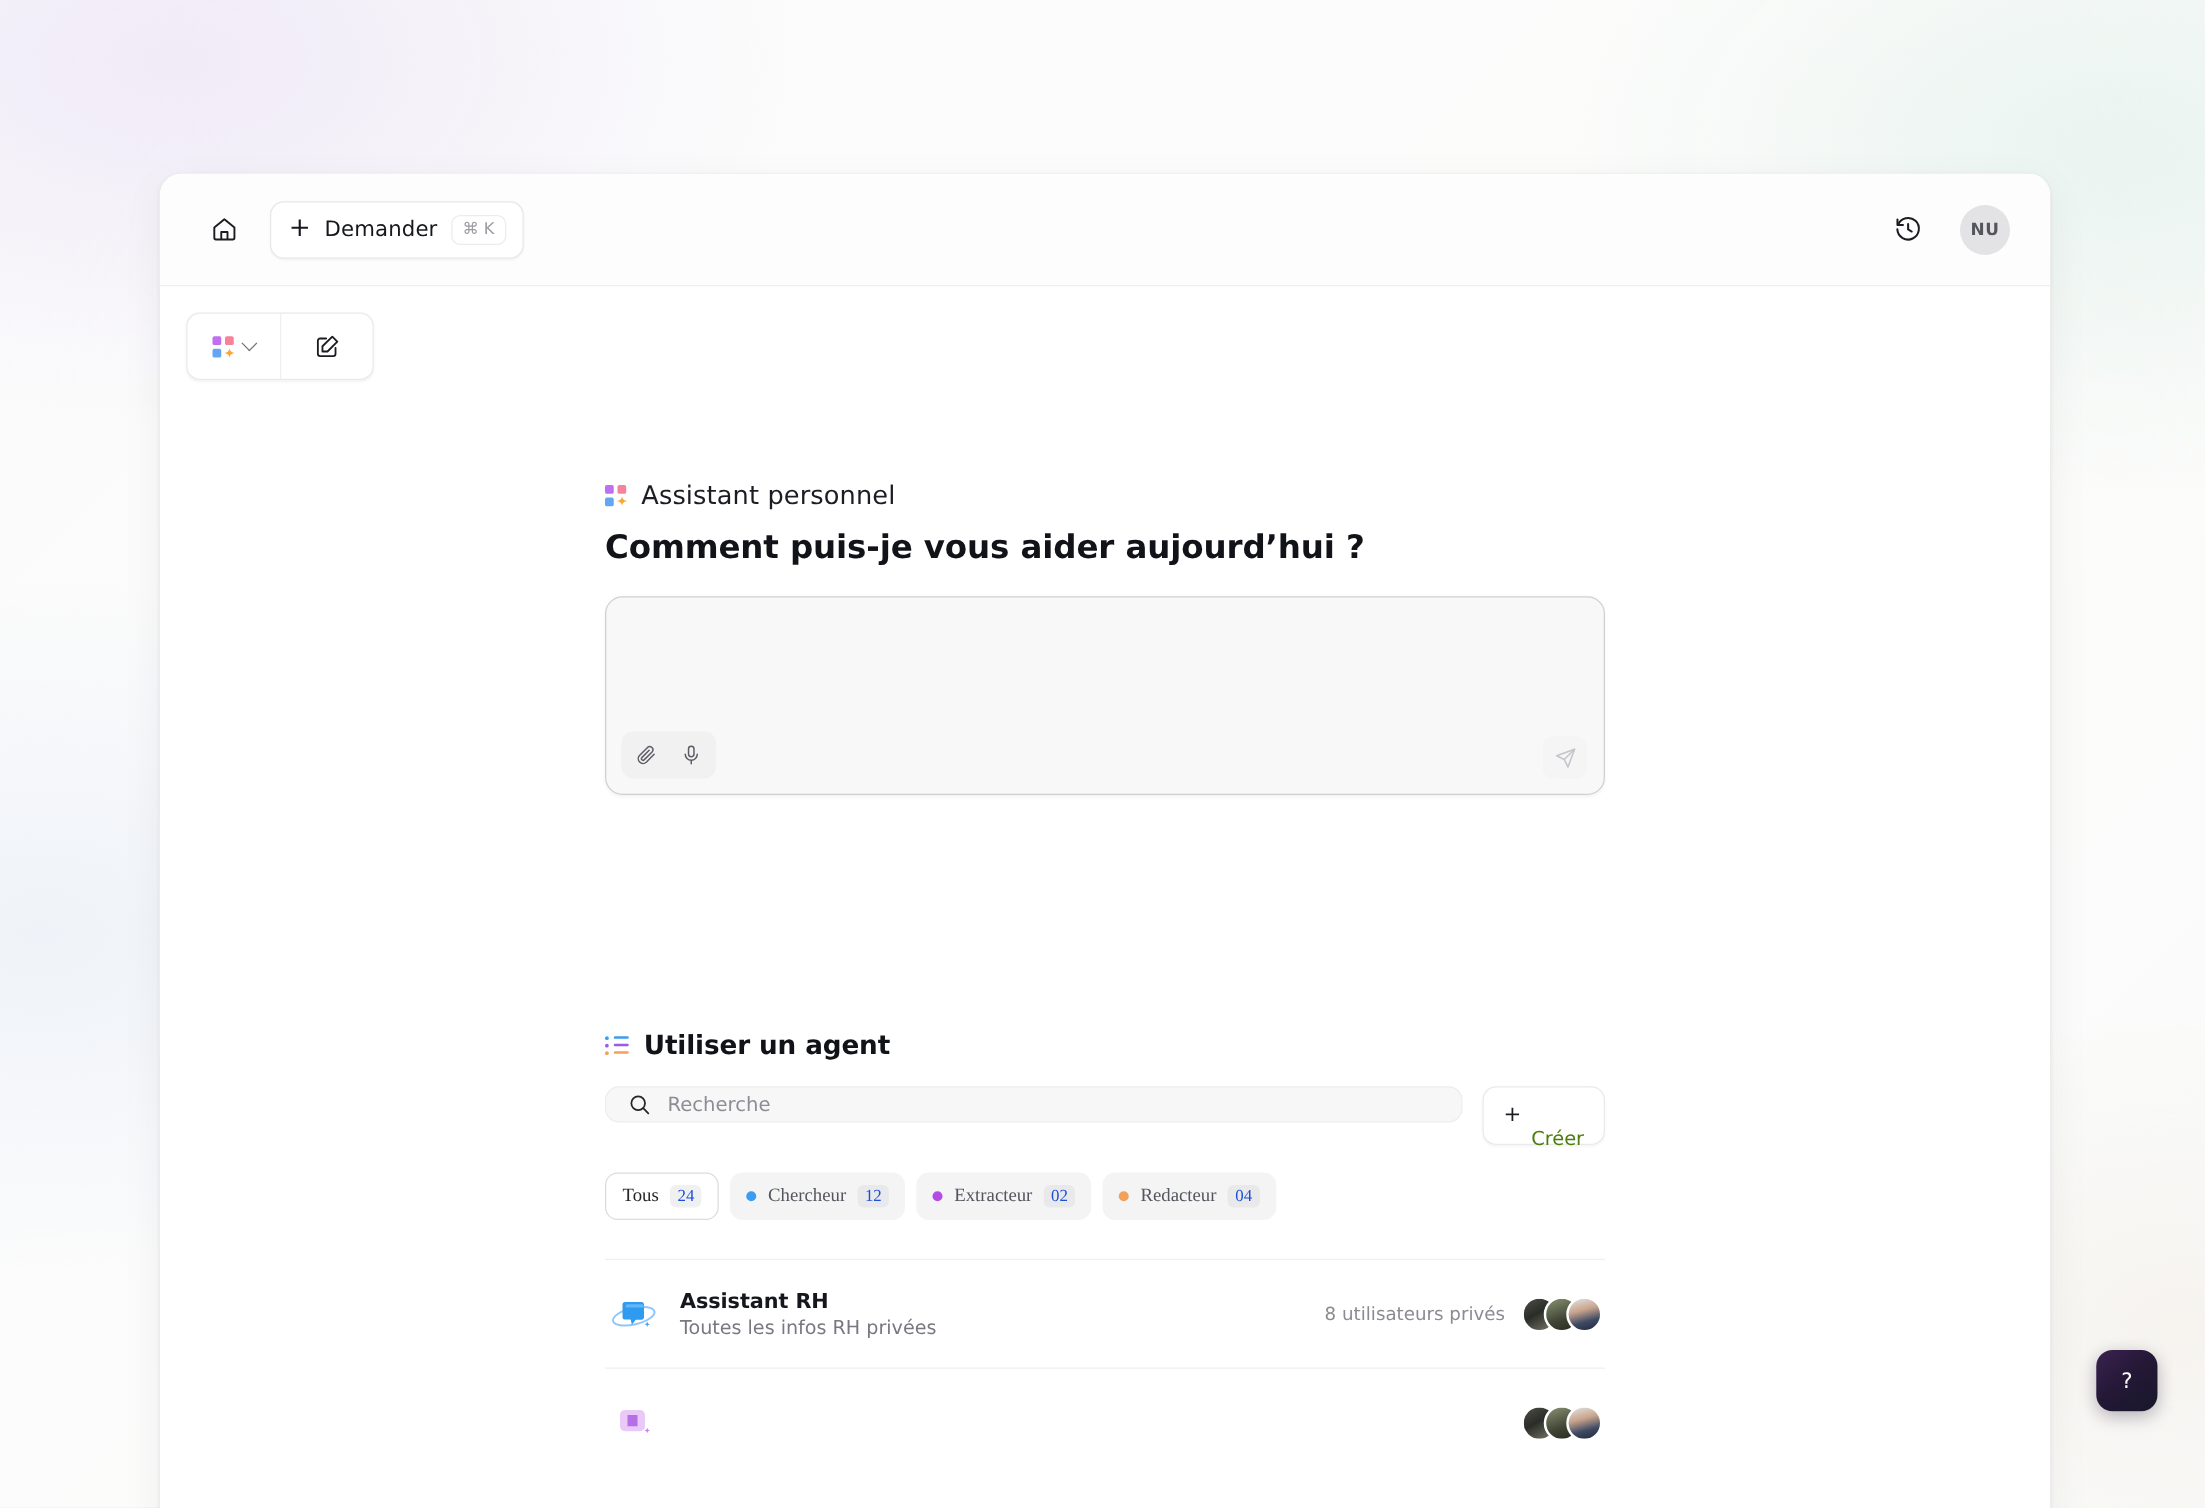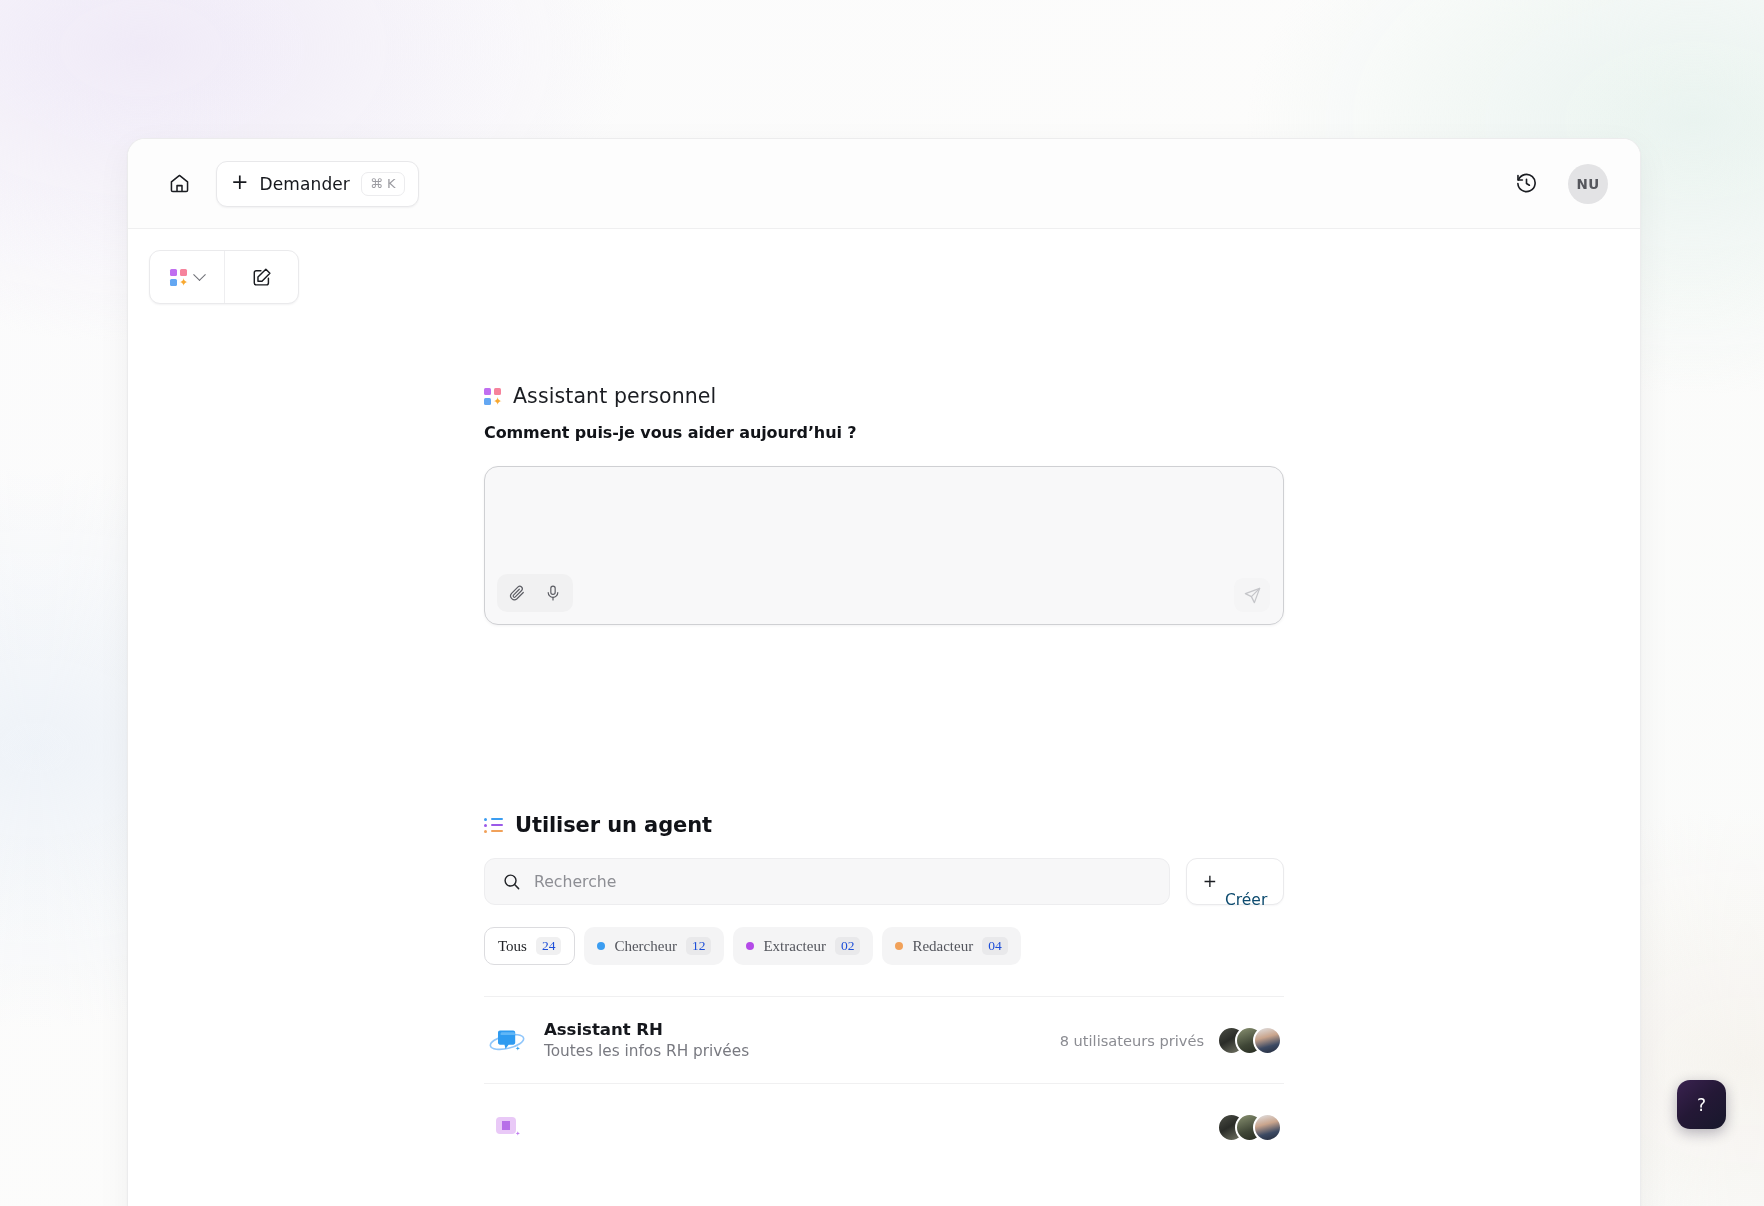--- a/index.html
+++ b/index.html
@@ -178,21 +178,21 @@
     align-items: center;
     gap: 12px;
     margin-bottom: 15px;
   }
   .assistant-title {
     font-size: 20.5px;
     color: #1b1d22;
     letter-spacing: .1px;
   }
   .hero {
-    font-size: 16px;
+    font-size: 26px;
     font-weight: 700;
     color: #111318;
     letter-spacing: -.1px;
     margin-bottom: 24px;
   }
 
   .composer {
     position: relative;
     background: #f8f8f9;
     border: 1.6px solid #cfd0d3;
@@ -259,21 +259,21 @@
   .list-icon .r2 { top: 7px; }
   .list-icon .r3 { top: 13px; }
 
   .search-row {
     display: flex;
     gap: 16px;
     margin-bottom: 22px;
   }
   .search-box {
     flex: 1;
-    height: 47px;
+    height: 29px;
     background: #f7f7f8;
     border: 1px solid #ededef;
     border-radius: 11px;
     display: flex;
     align-items: center;
     gap: 13px;
     padding: 0 17px;
     cursor: text;
   }
   .search-input-text {
@@ -287,21 +287,21 @@
     border: 1px solid #eaeaec;
     border-radius: 11px;
     display: flex;
     align-items: center;
     justify-content: center;
     gap: 8px;
     cursor: pointer;
     box-shadow: 0 1px 2px rgba(16,24,40,0.04);
   }
   .create-plus { font-size: 17px; color: #1b1d22; margin-top: -2px; }
-  .create-label { font-size: 15.5px; color: #0c4a6e; margin-top: 37px; }
+  .create-label { font-size: 15.5px; color: #4d7c0f; margin-top: 37px; }
 
   .chips {
     display: flex;
     gap: 9px;
     margin-bottom: 31px;
   }
   .chip {
     height: 38px;
     display: flex;
     align-items: center;

